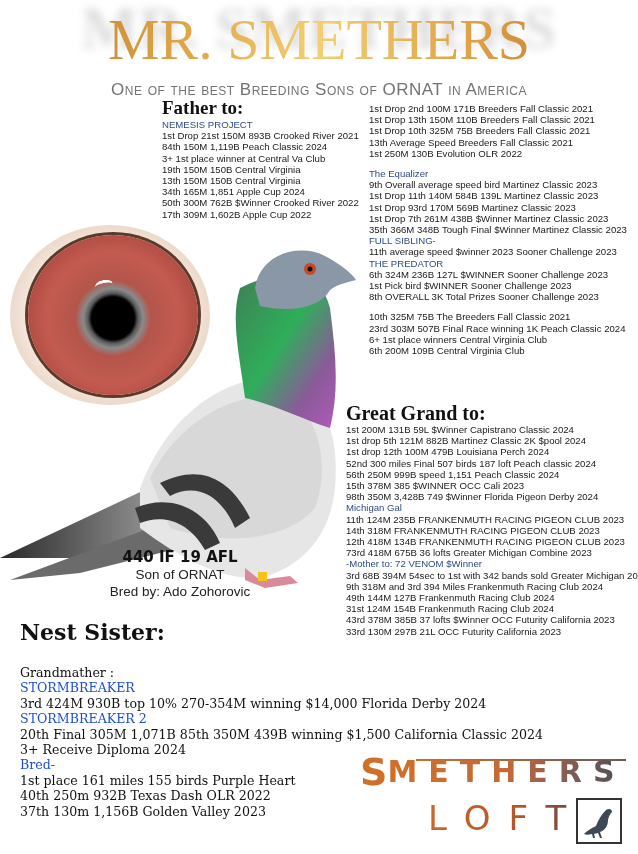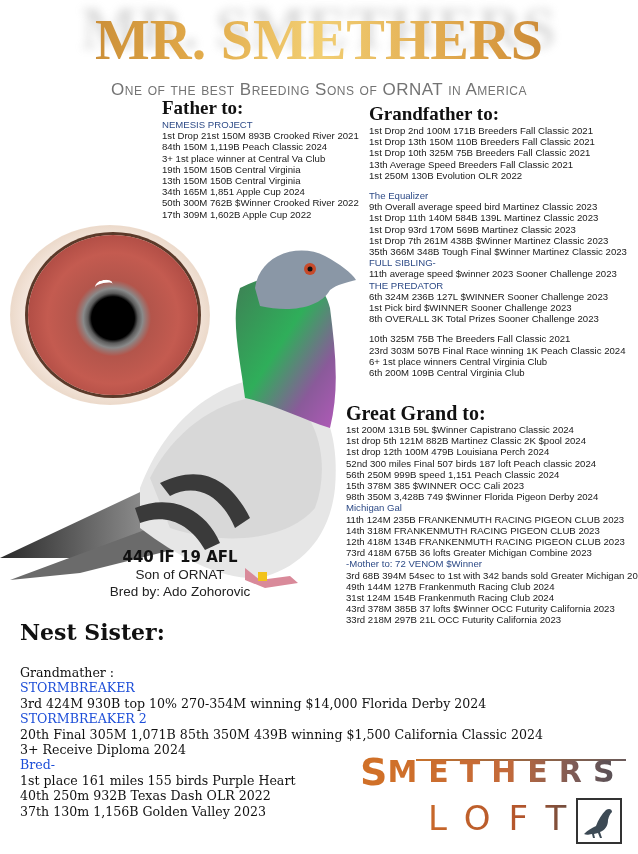--- a/index.html
+++ b/index.html
@@ -1,19 +1,19 @@
 <!DOCTYPE html>
 <html><head>
 <meta charset="utf-8">
 <style>
   html,body{margin:0;padding:0;background:#fff;}
   body{width:638px;height:854px;position:relative;overflow:hidden;font-family:"Liberation Serif",serif;color:#111;}
   .title-wrap{position:absolute;left:0;top:0;width:638px;height:70px;text-align:center;}
   .title-shadow{position:absolute;left:0;right:0;top:-6px;font-family:"Liberation Serif",serif;font-size:60px;font-weight:bold;color:#999;opacity:.35;filter:blur(4px);letter-spacing:1px;}
-  .title{position:absolute;left:0;right:0;top:8px;font-family:"Liberation Serif",serif;font-size:58px;font-weight:bold;letter-spacing:0px;
+  .title{position:absolute;left:0;right:0;top:8px;font-family:"Liberation Serif",serif;font-size:58px;font-weight:normal;letter-spacing:0px;
     background:linear-gradient(90deg,#b8782a 0%,#e0a848 30%,#f2cf74 50%,#dca045 75%,#b56d27 100%);
     -webkit-background-clip:text;background-clip:text;color:transparent;line-height:64px;}
   .subtitle{position:absolute;left:0;right:0;top:80px;text-align:center;font-family:"Liberation Sans",sans-serif;font-size:17px;font-variant:small-caps;letter-spacing:0.5px;color:#737373;}
   .h2{font-family:Liberation Serif, serif;font-size:19px;color:#111;margin:0;line-height:22px;}
   .list{font-family:"Liberation Sans",sans-serif;font-size:9.6px;line-height:11.2px;color:#1a1a1a;}
   .list .ln{white-space:nowrap;}
   .list .blue{color:#2d4a86;}
   .gap{height:9px;}
   #father{position:absolute;left:162px;top:97px;width:210px;}
   #grand{position:absolute;left:369px;top:103px;width:270px;}
@@ -101,21 +101,20 @@
       <div class="ln">3+ 1st place winner at Central Va Club</div>
       <div class="ln">19th 150M 150B Central Virginia</div>
       <div class="ln">13th 150M 150B Central Virginia</div>
       <div class="ln">34th 165M 1,851 Apple Cup 2024</div>
       <div class="ln">50th 300M 762B $Winner Crooked River 2022</div>
       <div class="ln">17th 309M 1,602B Apple Cup 2022</div>
     </div>
 </div>
 
 <div id="grand">
-  <h2 class="h2">Grandfather to:</h2>
   <div class="list">
       <div class="ln">1st Drop 2nd 100M 171B Breeders Fall Classic 2021</div>
       <div class="ln">1st Drop 13th 150M 110B Breeders Fall Classic 2021</div>
       <div class="ln">1st Drop 10th 325M 75B Breeders Fall Classic 2021</div>
       <div class="ln">13th Average Speed Breeders Fall Classic 2021</div>
       <div class="ln">1st 250M 130B Evolution OLR 2022</div>
       <div class="gap"></div>
       <div class="ln blue">The Equalizer</div>
       <div class="ln">9th Overall average speed bird Martinez Classic 2023</div>
       <div class="ln">1st Drop 11th 140M 584B 139L Martinez Classic 2023</div>
@@ -146,24 +145,25 @@
       <div class="ln">56th 250M 999B speed 1,151 Peach Classic 2024</div>
       <div class="ln">15th 378M 385 $WINNER OCC Cali 2023</div>
       <div class="ln">98th 350M 3,428B 749 $Winner Florida Pigeon Derby 2024</div>
       <div class="ln blue">Michigan Gal</div>
       <div class="ln">11th 124M 235B FRANKENMUTH RACING PIGEON CLUB 2023</div>
       <div class="ln">14th 318M FRANKENMUTH RACING PIGEON CLUB 2023</div>
       <div class="ln">12th 418M 134B FRANKENMUTH RACING PIGEON CLUB 2023</div>
       <div class="ln">73rd 418M 675B 36 lofts Greater Michigan Combine 2023</div>
       <div class="ln blue">-Mother to: 72 VENOM $Winner</div>
       <div class="ln">3rd 68B 394M 54sec to 1st with 342 bands sold Greater Michigan 2024</div>
+      <div class="ln">9th 318M and 3rd 394 Miles Frankenmuth Racing Club 2024</div>
       <div class="ln">49th 144M 127B Frankenmuth Racing Club 2024</div>
       <div class="ln">31st 124M 154B Frankenmuth Racing Club 2024</div>
       <div class="ln">43rd 378M 385B 37 lofts $Winner OCC Futurity California 2023</div>
-      <div class="ln">33rd 218M 297B 21L OCC Futurity California 2023</div>
+      <div class="ln">33rd 130M 297B 21L OCC Futurity California 2023</div>
     </div>
 </div>
 
 <div class="band">
   <div class="code">440 IF 19 AFL</div>
   <div class="son">Son of ORNAT</div>
   <div class="bred">Bred by: Ado Zohorovic</div>
 </div>
 
 <div id="nest">

